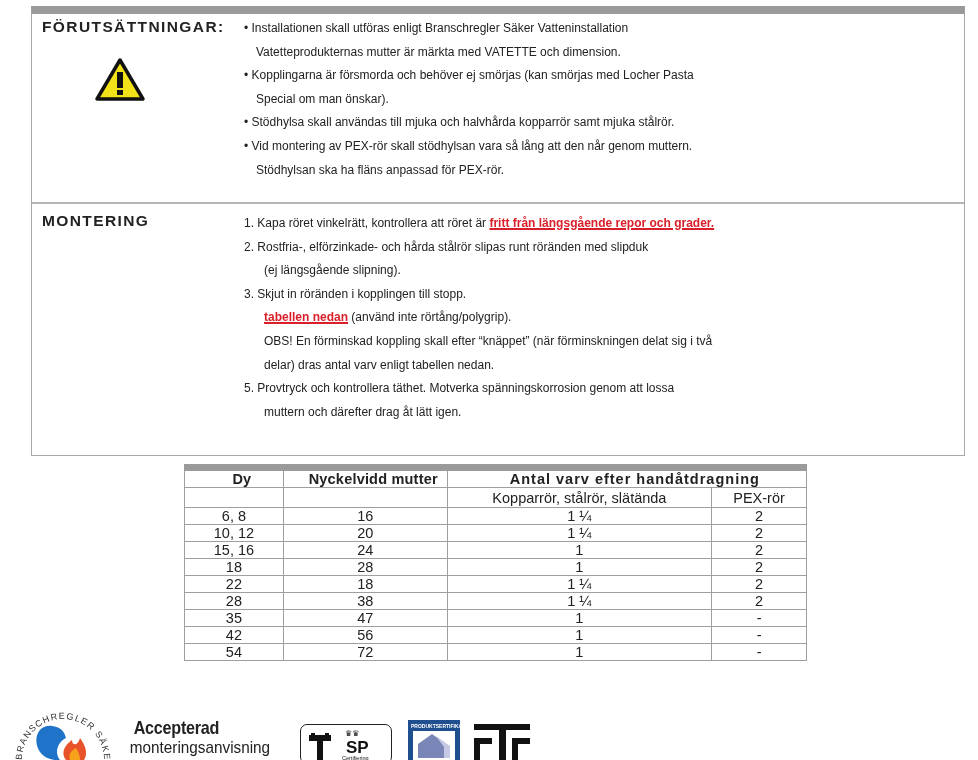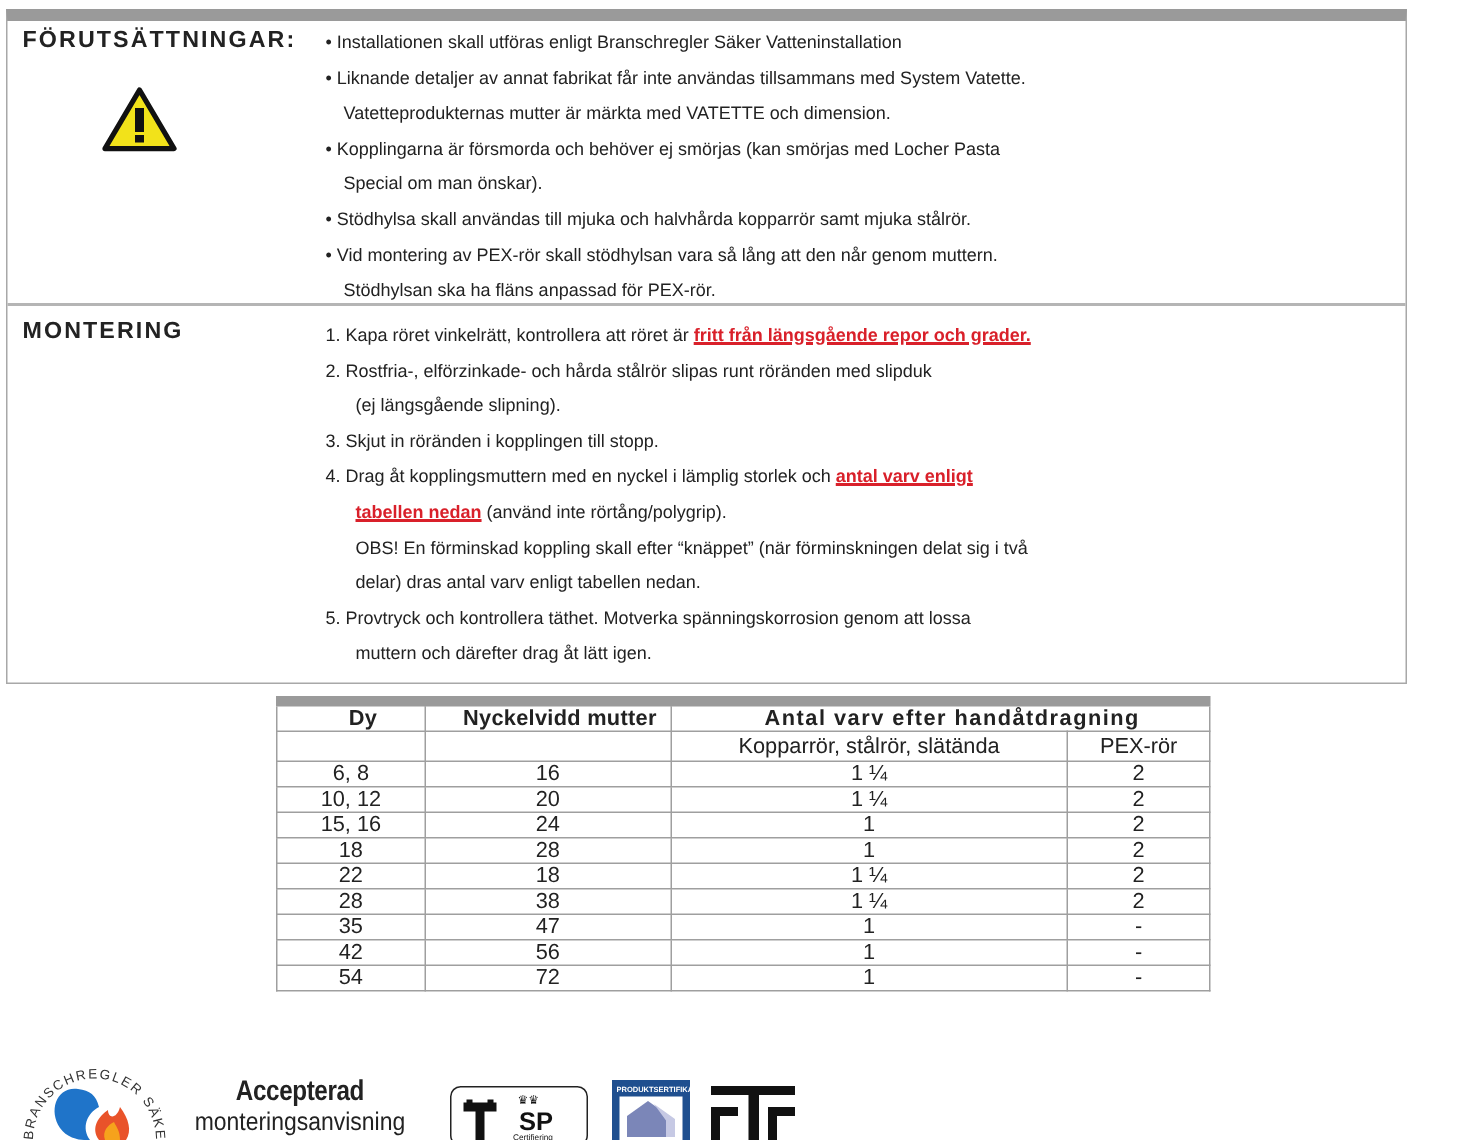--- a/index.html
+++ b/index.html
@@ -1,20 +1,20 @@
 <!DOCTYPE html>
 <html><head>
 <meta charset="utf-8">
 <style>
   * { box-sizing: border-box; margin: 0; padding: 0; }
   html, body { width: 978px; height: 760px; background: #ffffff; overflow: hidden; }
   body { font-family: "Liberation Sans", sans-serif; color: #222222; position: relative; }
 
   .frame {
-    position: absolute; left: 4px; top: 6px; width: 934px; height: 450px;
+    position: absolute; left: 31px; top: 6px; width: 934px; height: 450px;
     border: 1px solid #a8a8a8; border-top: 8px solid #9a9a9a;
   }
   .section { position: absolute; left: 0; width: 100%; }
   .sec1 { top: 0; height: 190px; border-bottom: 2px solid #b5b5b5; }
   .sec2 { top: 190px; height: 252px; }
 
   .sec-label {
     position: absolute; left: 10px; font-weight: bold; font-size: 15.5px;
     letter-spacing: 1.4px; color: #222;
   }
@@ -39,62 +39,58 @@
   .turns-table td, .turns-table th {
     border: 1px solid #9f9f9f; text-align: center; height: 16.5px; padding: 0 4px; line-height: 16px;
   }
   .turns-table th { font-weight: bold; font-size: 14.5px; height: 20px; letter-spacing: 0.2px; padding-left: 20px; }
   .turns-table th.wide { letter-spacing: 1px; }
   .turns-table .sub td { height: 20px; font-size: 14.5px; }
   .col-dy { width: 99px; } .col-nyck { width: 164px; } .col-kop { width: 265px; } .col-pex { width: 95px; }
 
   .footer { position: absolute; left: 0; top: 700px; width: 978px; height: 60px; }
   .ssv-logo { position: absolute; left: 8px; top: 2px; width: 110px; height: 58px; }
-  .accepted { position: absolute; left: 122px; top: 18px; text-align: center; }
+  .accepted { position: absolute; left: 122px; top: 18px; text-align: left; }
   .accepted .t1 { font-size: 19px; font-weight: bold; line-height: 20px; letter-spacing: -0.3px; transform: scaleX(0.85); }
   .accepted .t2 { font-size: 17px; line-height: 19px; transform: scaleX(0.9); }
   .sp-logo { position: absolute; left: 300px; top: 24px; width: 92px; height: 40px; border: 1.5px solid #222; border-radius: 7px; }
   .cert-logo { position: absolute; left: 408px; top: 20px; width: 52px; height: 40px; }
   .ete-logo { position: absolute; left: 474px; top: 24px; width: 56px; height: 36px; }
 </style>
 </head>
 <body>
 
 <div class="frame">
   <div class="section sec1">
     <div class="sec-label">FÖRUTSÄTTNINGAR:</div>
     <svg class="warn-icon" viewBox="0 0 52 46">
       <path d="M26 3 L49 42 L3 42 Z" fill="#f2e21a" stroke="#111" stroke-width="3.5" stroke-linejoin="round"></path>
       <rect x="23" y="15" width="6" height="16" fill="#111"></rect>
       <rect x="23" y="33" width="6" height="5" fill="#111"></rect>
     </svg>
     <div class="lines">
       <div class="line">• Installationen skall utföras enligt Branschregler Säker Vatteninstallation</div>
-      <div class="line">• Liknande detaljer av annat fabrikat får inte användas tillsammans med System Vatette.</div>
       <div class="line indent">Vatetteprodukternas mutter är märkta med VATETTE och dimension.</div>
       <div class="line">• Kopplingarna är försmorda och behöver ej smörjas (kan smörjas med Locher Pasta</div>
       <div class="line indent">Special om man önskar).</div>
       <div class="line">• Stödhylsa skall användas till mjuka och halvhårda kopparrör samt mjuka stålrör.</div>
       <div class="line">• Vid montering av PEX-rör skall stödhylsan vara så lång att den når genom muttern.</div>
       <div class="line indent">Stödhylsan ska ha fläns anpassad för PEX-rör.</div>
     </div>
   </div>
 
   <div class="section sec2">
     <div class="sec-label">MONTERING</div>
     <div class="lines">
       <div class="line">
         <span>1. Kapa röret vinkelrätt, kontrollera att röret är </span><span class="red">fritt från längsgående repor och grader.</span>
       </div>
       <div class="line">2. Rostfria-, elförzinkade- och hårda stålrör slipas runt röränden med slipduk</div>
       <div class="line indent2">(ej längsgående slipning).</div>
       <div class="line">3. Skjut in röränden i kopplingen till stopp.</div>
-      <div class="line">
-        <span>4. Drag åt kopplingsmuttern med en nyckel i lämplig storlek och </span><span class="red">antal varv enligt </span>
-      </div>
       <div class="line indent2">
         <span class="red">tabellen nedan</span><span> (använd inte rörtång/polygrip).</span>
       </div>
       <div class="line indent2">OBS! En förminskad koppling skall efter “knäppet” (när förminskningen delat sig i två</div>
       <div class="line indent2">delar) dras antal varv enligt tabellen nedan.</div>
       <div class="line">5. Provtryck och kontrollera täthet. Motverka spänningskorrosion genom att lossa</div>
       <div class="line indent2">muttern och därefter drag åt lätt igen.</div>
     </div>
   </div>
 </div>

